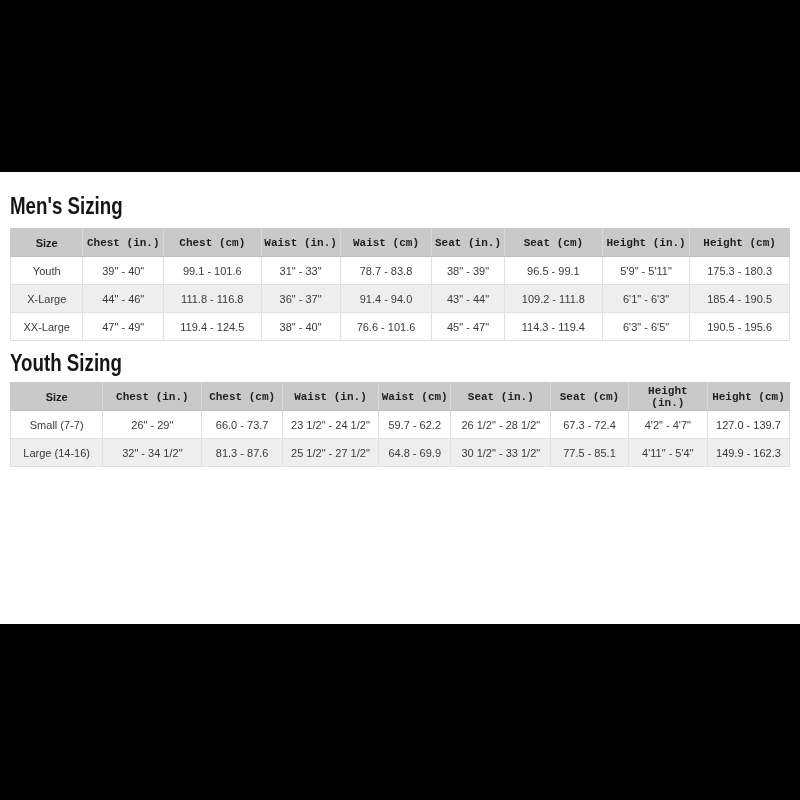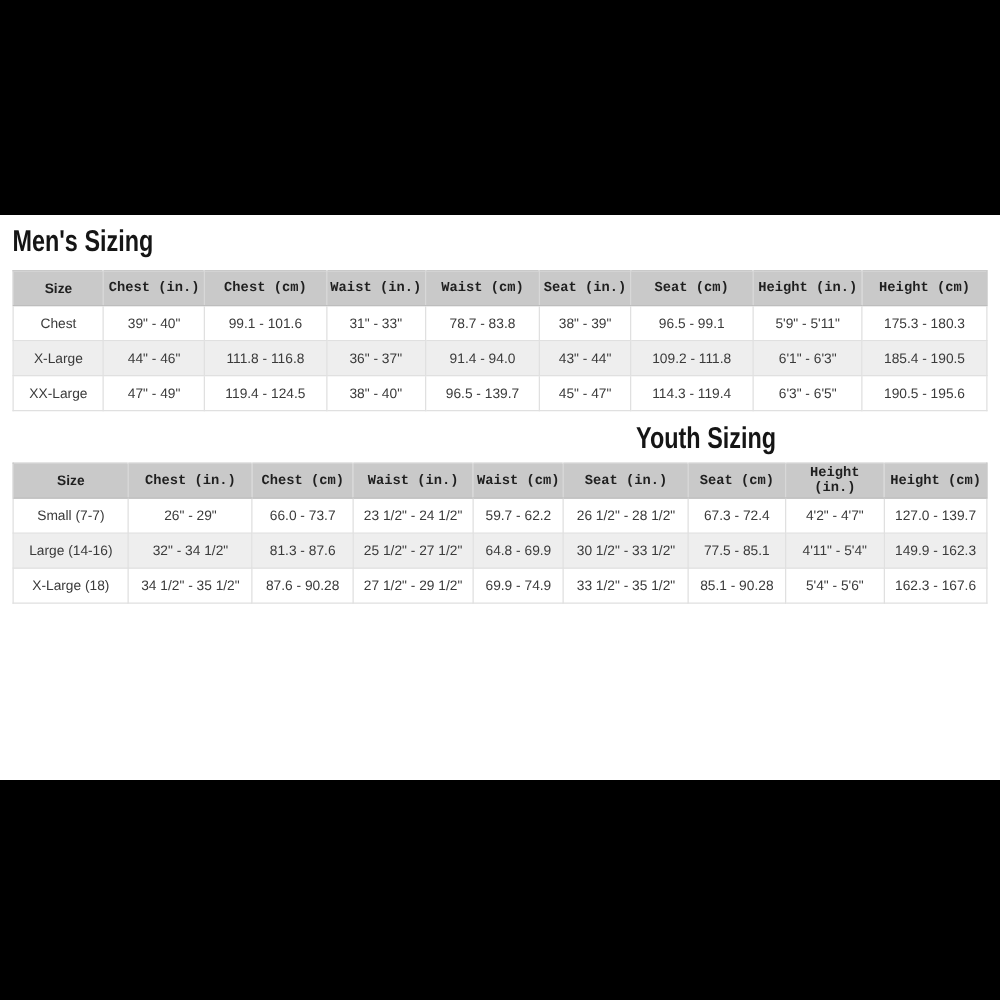--- a/index.html
+++ b/index.html
@@ -6,29 +6,29 @@
   body{
     width:800px;height:800px;position:relative;background:#ffffff;
     font-family:"Liberation Sans", sans-serif;
     overflow:hidden;
   }
   .band{position:absolute;left:0;width:800px;background:#000000;}
   .band-top{top:0;height:172px;}
   .band-bottom{top:624px;height:176px;}
   .content{
     position:absolute;top:172px;left:0;width:800px;height:332px;
-    background:#ffffff;box-sizing:border-box;padding:4px 10px;
+    background:#ffffff;box-sizing:border-box;padding:16px 10px;
   }
   .section-title{
     margin:0;color:#151515;font-weight:bold;font-size:24px;line-height:26px;
     transform:scaleX(0.78);transform-origin:0 50%;white-space:nowrap;
     letter-spacing:0px;
   }
   .title-wrap-mens{margin:5px 0 9px 0;height:26px;}
-  .title-wrap-youth{margin:9px 0 6px 11px;height:26px;text-align:right;}
+  .title-wrap-youth{margin:9px 0 6px 0;height:26px;}
   table.size-table{
     width:780px;border-collapse:collapse;table-layout:fixed;
     border:1px solid #c9c9c9;font-size:11px;color:#3a3a3a;
   }
   table.size-table th{
     background:#c9c9c9;color:#1f1f1f;font-weight:bold;height:27px;
     vertical-align:middle;padding:0 2px;
     border-bottom:1px solid #bdbdbd;
   }
   table.size-table th + th{border-left:1px solid #d8d8d8;font-family:Liberation Mono, monospace;}
@@ -78,21 +78,21 @@
           <th>Waist (in.)</th>
           <th>Waist (cm)</th>
           <th>Seat (in.)</th>
           <th>Seat (cm)</th>
           <th>Height (in.)</th>
           <th>Height (cm)</th>
         </tr>
       </thead>
     <tbody>
         <tr>
-          <td>Chest</td>
+          <td>Youth</td>
           <td>39" - 40"</td>
           <td>99.1 - 101.6</td>
           <td>31" - 33"</td>
           <td>78.7 - 83.8</td>
           <td>38" - 39"</td>
           <td>96.5 - 99.1</td>
           <td>5'9" - 5'11"</td>
           <td>175.3 - 180.3</td>
         </tr>
         <tr>
@@ -104,21 +104,21 @@
           <td>43" - 44"</td>
           <td>109.2 - 111.8</td>
           <td>6'1" - 6'3"</td>
           <td>185.4 - 190.5</td>
         </tr>
         <tr>
           <td>XX-Large</td>
           <td>47" - 49"</td>
           <td>119.4 - 124.5</td>
           <td>38" - 40"</td>
-          <td>96.5 - 139.7</td>
+          <td>76.6 - 101.6</td>
           <td>45" - 47"</td>
           <td>114.3 - 119.4</td>
           <td>6'3" - 6'5"</td>
           <td>190.5 - 195.6</td>
         </tr>
       </tbody>
   </table>
 
   <div class="title-wrap-youth">
     <h2 class="section-title">Youth Sizing</h2>
@@ -154,29 +154,18 @@
           <td>Large (14-16)</td>
           <td>32" - 34 1/2"</td>
           <td>81.3 - 87.6</td>
           <td>25 1/2" - 27 1/2"</td>
           <td>64.8 - 69.9</td>
           <td>30 1/2" - 33 1/2"</td>
           <td>77.5 - 85.1</td>
           <td>4'11" - 5'4"</td>
           <td>149.9 - 162.3</td>
         </tr>
-        <tr>
-          <td>X-Large (18)</td>
-          <td>34 1/2" - 35 1/2"</td>
-          <td>87.6 - 90.28</td>
-          <td>27 1/2" - 29 1/2"</td>
-          <td>69.9 - 74.9</td>
-          <td>33 1/2" - 35 1/2"</td>
-          <td>85.1 - 90.28</td>
-          <td>5'4" - 5'6"</td>
-          <td>162.3 - 167.6</td>
-        </tr>
       </tbody>
   </table>
 
 </div>
 
 <div class="band band-bottom"></div>
 
 </body></html>

